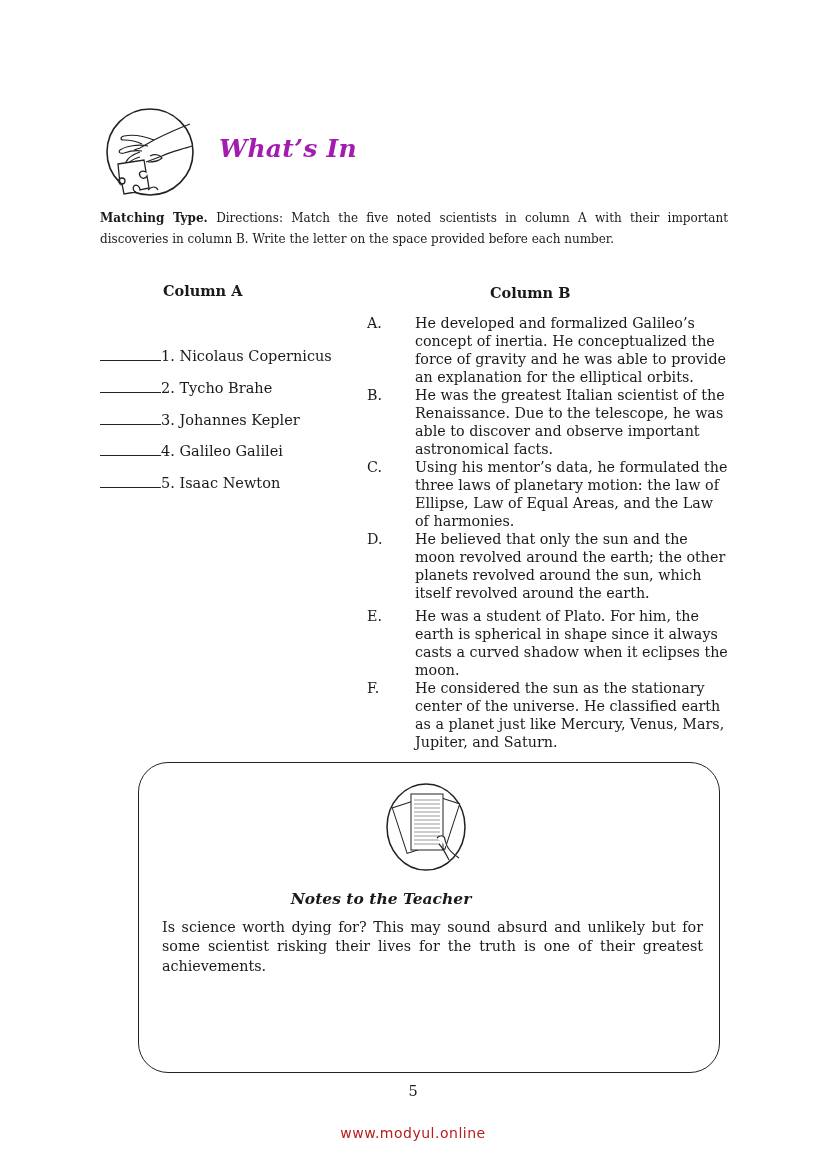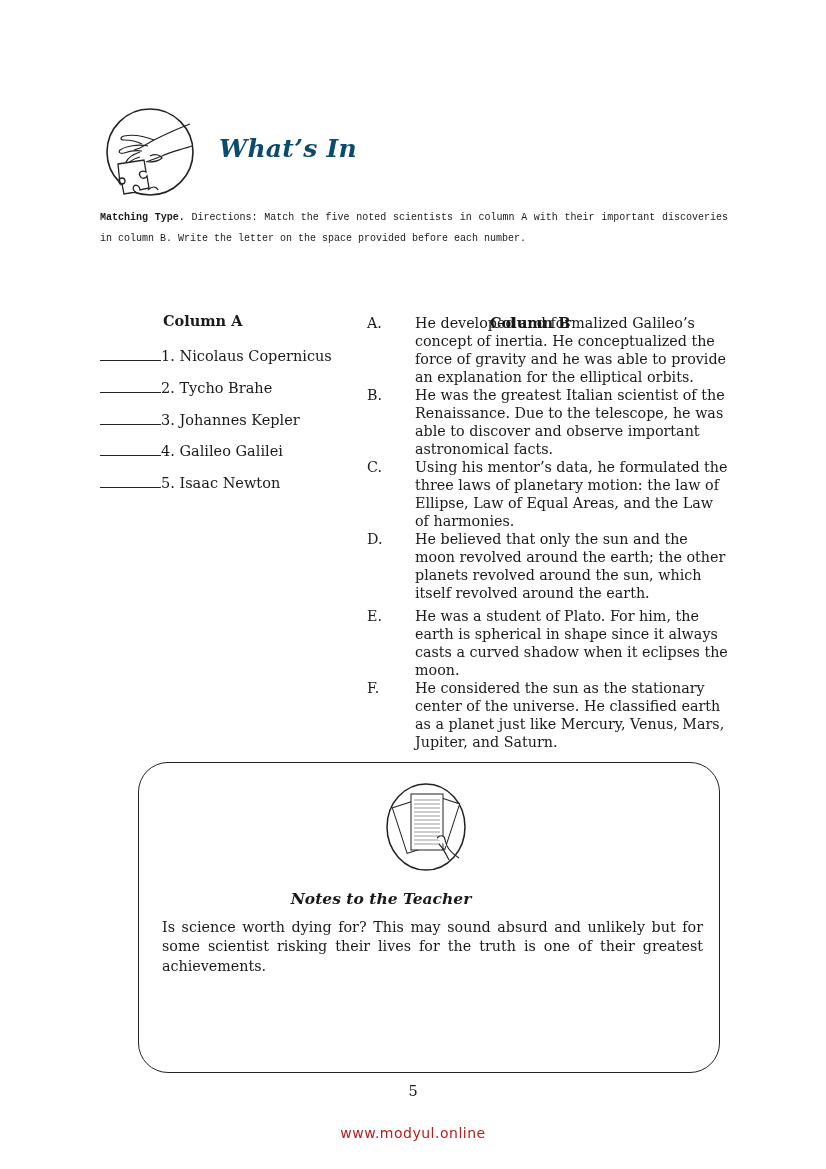--- a/index.html
+++ b/index.html
@@ -5,29 +5,28 @@
   html, body { margin: 0; padding: 0; background: #ffffff; }
   body {
     width: 826px; height: 1169px; position: relative; overflow: hidden;
     font-family: "DejaVu Serif", "Liberation Serif", serif;
     color: #1a1a1a;
   }
   .abs { position: absolute; }
   .header-icon { left: 104px; top: 106px; width: 92px; height: 92px; }
   .section-title {
     left: 219px; top: 134px; font-size: 25px; font-weight: bold; font-style: italic;
-    font-family: "DejaVu Serif", serif; letter-spacing: 0.3px; color: #0c4a6e;
+    font-family: "DejaVu Serif", serif; letter-spacing: 0.3px; color: #a21caf;
   }
   .directions {
-    left: 100px; top: 208px; width: 628px; font-size: 10px; line-height: 20.5px;
+    left: 100px; top: 208px; width: 628px; font-size: 12px; line-height: 20.5px;
     text-align: justify;
-    font-family: Liberation Mono, monospace;
   }
   .directions b { font-weight: bold; }
-  .col-head { font-size: 14.5px; font-weight: bold; margin-top: 30px; }
+  .col-head { font-size: 14.5px; font-weight: bold; }
   .col-a-head { left: 163px; top: 282px; }
   .col-b-head { left: 490px; top: 284px; }
   .col-a { left: 100px; top: 314px; margin-top: 32px; }
   .col-a .item { height: 31.8px; font-size: 14.5px; white-space: nowrap; }
   .col-a .blank {
     display: inline-block; width: 61px; border-bottom: 1px solid #222;
     height: 14px; vertical-align: baseline; margin-right: 0;
   }
   .col-b { left: 367px; top: 314px; width: 362px; }
   .col-b .item { display: flex; font-size: 14.3px; line-height: 18px; }

